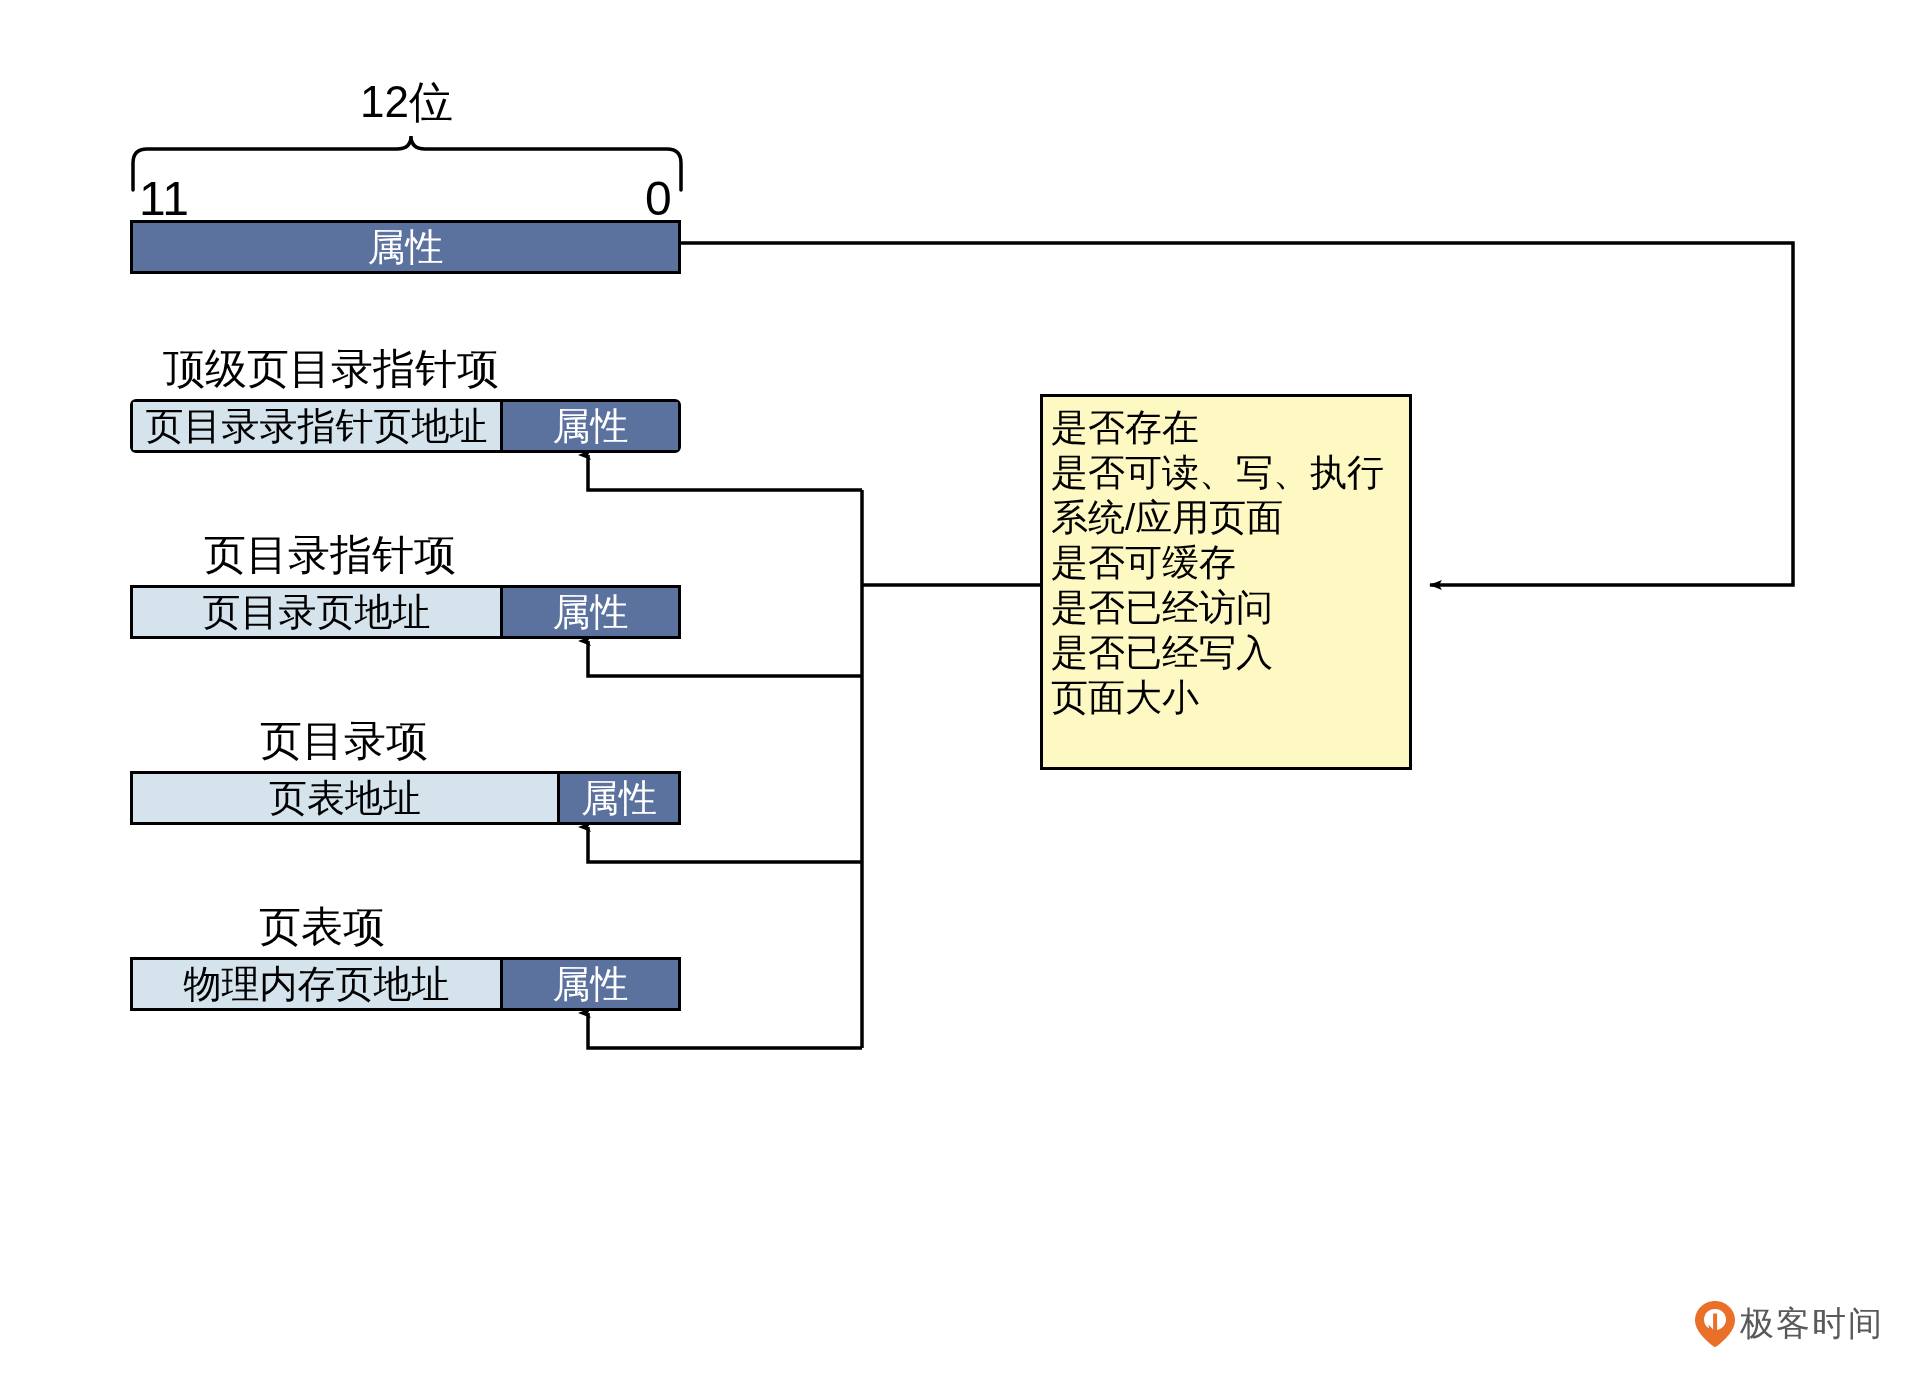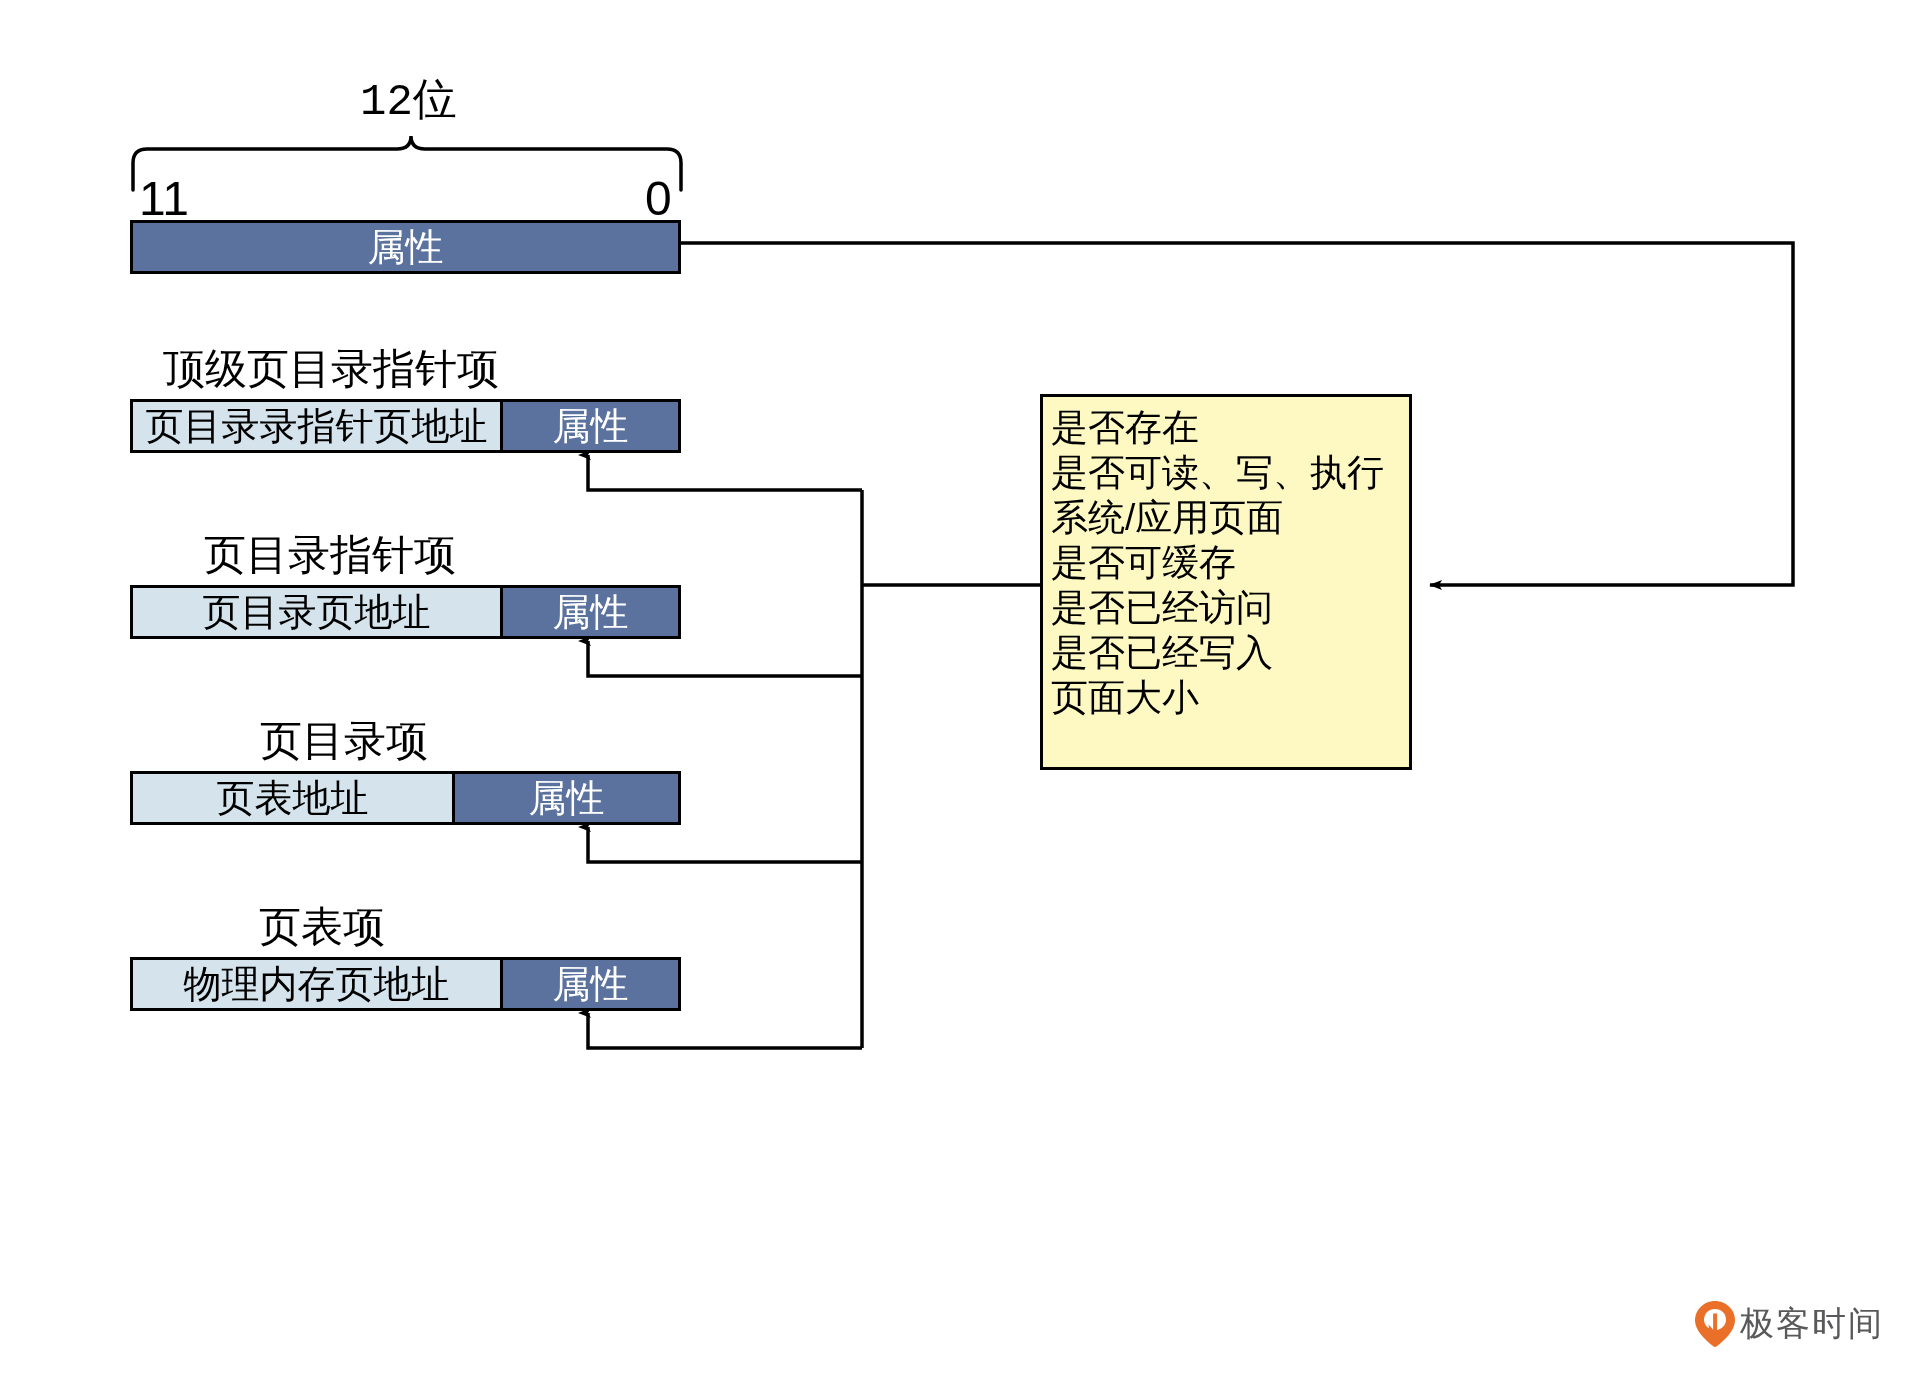--- a/index.html
+++ b/index.html
@@ -13,21 +13,21 @@
   #stage{position:absolute;left:0;top:0;width:1920px;height:1392px;}
 
   
   .abs{position:absolute;}
 
   
   .bitlabel{
     font-size:48px;color:#000000;line-height:1;white-space:nowrap;
   }
   .widthlabel{
-    font-size:44px;color:#000;line-height:1;white-space:nowrap;font-family:Liberation Mono, monospace;
+    font-size:44px;color:#000;line-height:1;white-space:nowrap;
   }
 
   
   .bar{
     position:absolute;
     display:flex;
     border:3px solid #000;
     box-sizing:border-box;
     height:54px;
   }
@@ -125,34 +125,34 @@
 
   <div class="abs bitlabel" style="left:139px;top:175px;">11</div>
 
   <div class="abs bitlabel" style="left:645px;top:175px;">0</div>
 
   <div class="bar single" style="left:130px;top:220px;width:551px;">
     <div class="seg attr" style="flex:1 1 auto;">属性</div>
   </div>
 
   <div class="entry-title" style="left:163px;top:348px;">顶级页目录指针项</div>
-  <div class="bar" style="left:130px;top:399px;width:551px;">
+  <div class="bar" style="left:130px;top:399px;width:551px;border-radius:6px;">
     <div class="seg addr" style="width:370px;">页目录录指针页地址</div>
     <div class="seg attr" style="flex:1 1 auto;">属性</div>
   </div>
 
   <div class="entry-title" style="left:204px;top:534px;">页目录指针项</div>
   <div class="bar" style="left:130px;top:585px;width:551px;">
     <div class="seg addr" style="width:370px;">页目录页地址</div>
     <div class="seg attr" style="flex:1 1 auto;">属性</div>
   </div>
 
   <div class="entry-title" style="left:260px;top:720px;">页目录项</div>
   <div class="bar" style="left:130px;top:771px;width:551px;">
-    <div class="seg addr" style="width:322px;">页表地址</div>
+    <div class="seg addr" style="width:427px;">页表地址</div>
     <div class="seg attr" style="flex:1 1 auto;">属性</div>
   </div>
 
   <div class="entry-title" style="left:259px;top:906px;">页表项</div>
   <div class="bar" style="left:130px;top:957px;width:551px;">
     <div class="seg addr" style="width:370px;">物理内存页地址</div>
     <div class="seg attr" style="flex:1 1 auto;">属性</div>
   </div>
 
   <div id="attr-box">

